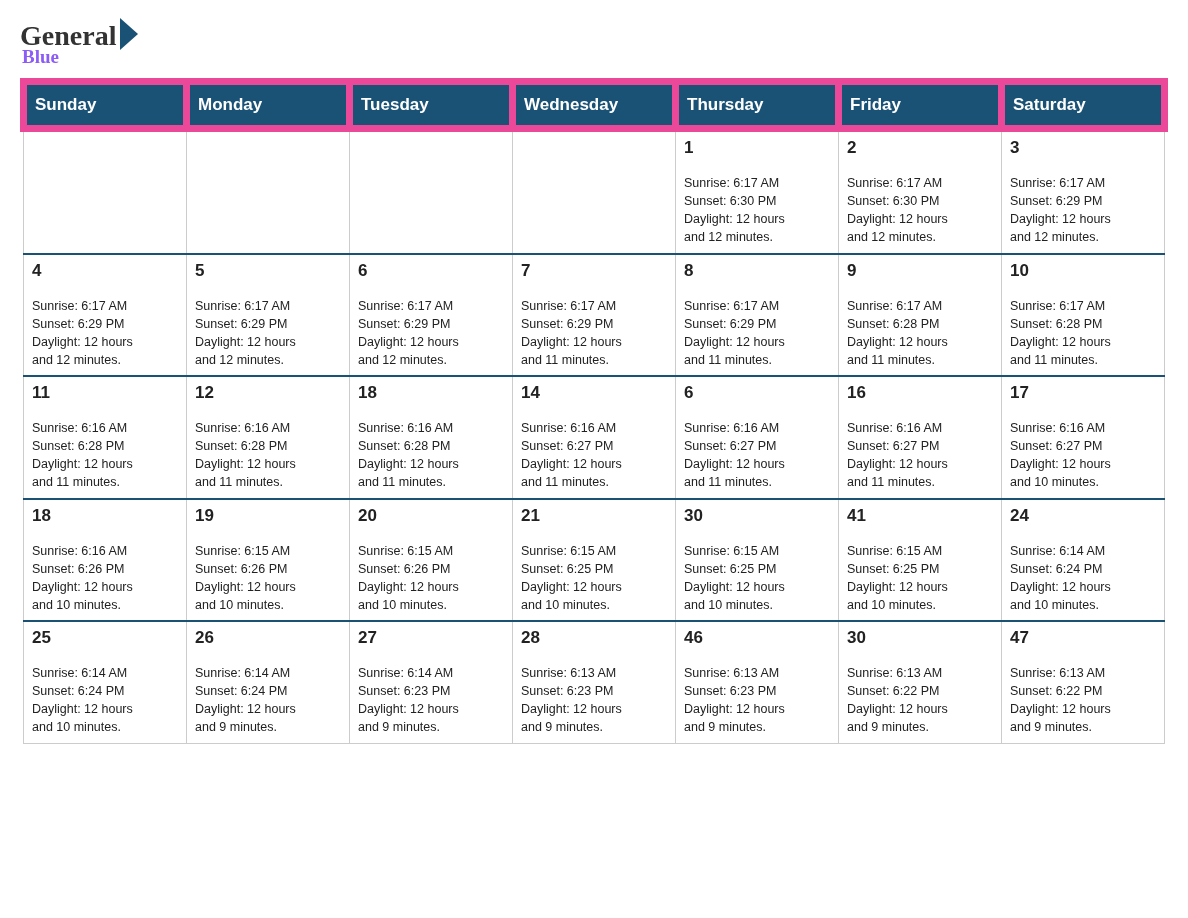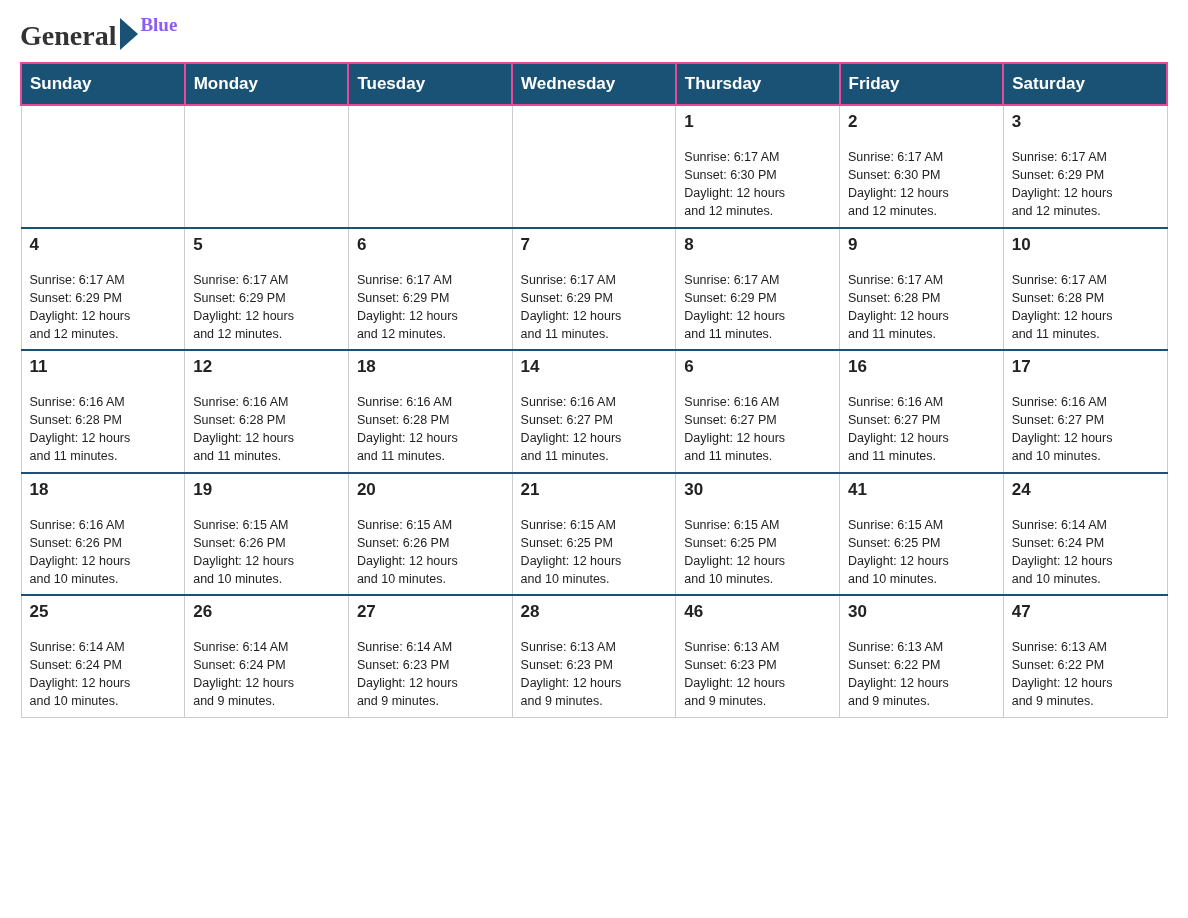--- a/index.html
+++ b/index.html
@@ -11,21 +11,21 @@
       min-height: 918px;
     }
     .header-area {
       display: flex;
       justify-content: space-between;
       align-items: flex-start;
       margin-bottom: 10px;
     }
     .logo {
       display: flex;
-      flex-direction: row;
+      flex-direction: column;
       align-items: flex-start;
     }
     .logo-top {
       display: flex;
       align-items: center;
     }
     .logo-general {
       font-size: 28px;
       font-weight: bold;
       color: #333;
@@ -67,21 +67,21 @@
       border-collapse: collapse;
       margin-top: 10px;
     }
     .calendar th {
       background-color: #1a5276;
       color: #fff;
       font-size: 17px;
       font-weight: bold;
       padding: 10px 8px;
       text-align: left;
-      border: 2px solid #ec4899;
+      border: 7px solid #ec4899;
     }
     .calendar td {
       border: 1px solid #ccc;
       vertical-align: top;
       padding: 6px 8px;
       width: calc(100% / 7);
       min-height: 110px;
       font-size: 13px;
       color: #222;
       background: #fff;

